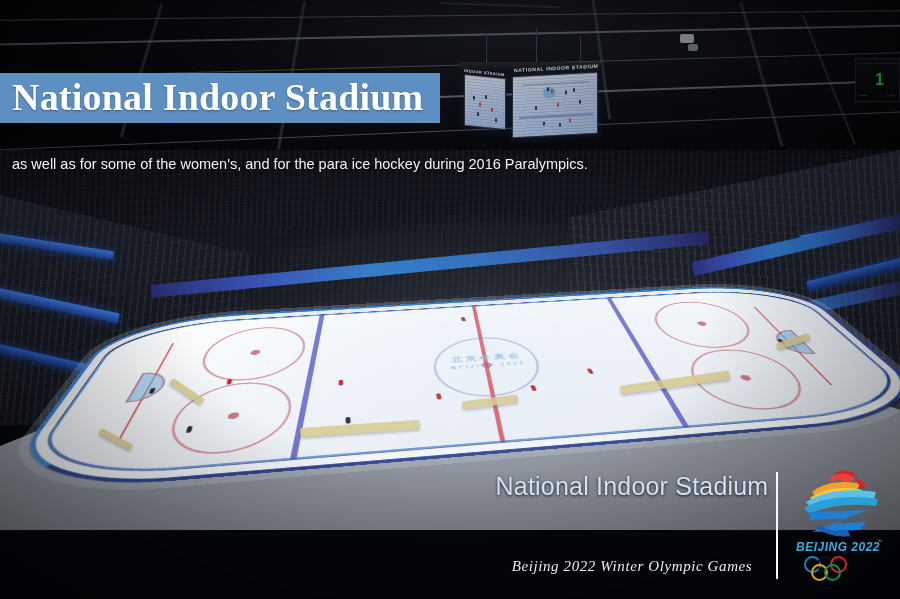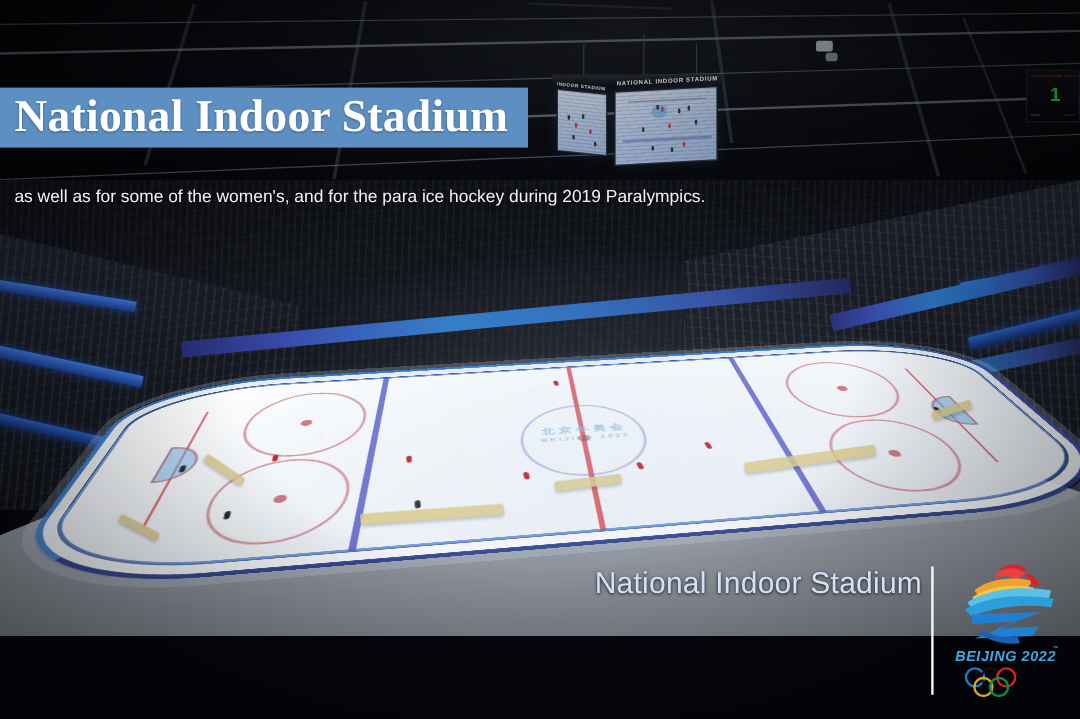--- a/index.html
+++ b/index.html
@@ -438,25 +438,26 @@
     </div>
 
     <div class="bloom"></div>
     <div class="vignette"></div>
   </div>
 
   <div class="title-band"></div>
   <div class="title-text">National Indoor Stadium</div>
 
   <div class="subtitle">
-    <div>as well as for some of the women's, and for the para ice hockey during 2019 Paralympics.</div>
+    <div>as well as for some of the women's, and for the para ice hockey during 2016 Paralympics.</div>
   </div>
 
   <div class="brand">
     <div class="b-venue">National Indoor Stadium</div>
+    <div class="b-sub">Beijing 2022 Winter Olympic Games</div>
     <div class="divider"></div>
 
     <div class="emblem">
       <svg width="96" height="78" viewBox="0 0 96 78">
 
         <path d="M44 8 C50 3, 62 3, 66 10 C62 9, 54 10, 49 14 Z" fill="#d8232a"></path>
         <path d="M40 12 C48 6, 60 6, 64 13 L56 18 C52 13, 45 13, 40 16 Z" fill="#e8413e"></path>
 
         <path d="M22 26 C34 16, 54 14, 70 18 L66 25 C52 22, 36 24, 26 31 Z" fill="#f0a22e"></path>
         <path d="M20 32 C34 22, 56 20, 72 24 L69 30 C54 27, 36 29, 25 36 Z" fill="#f4c842"></path>

